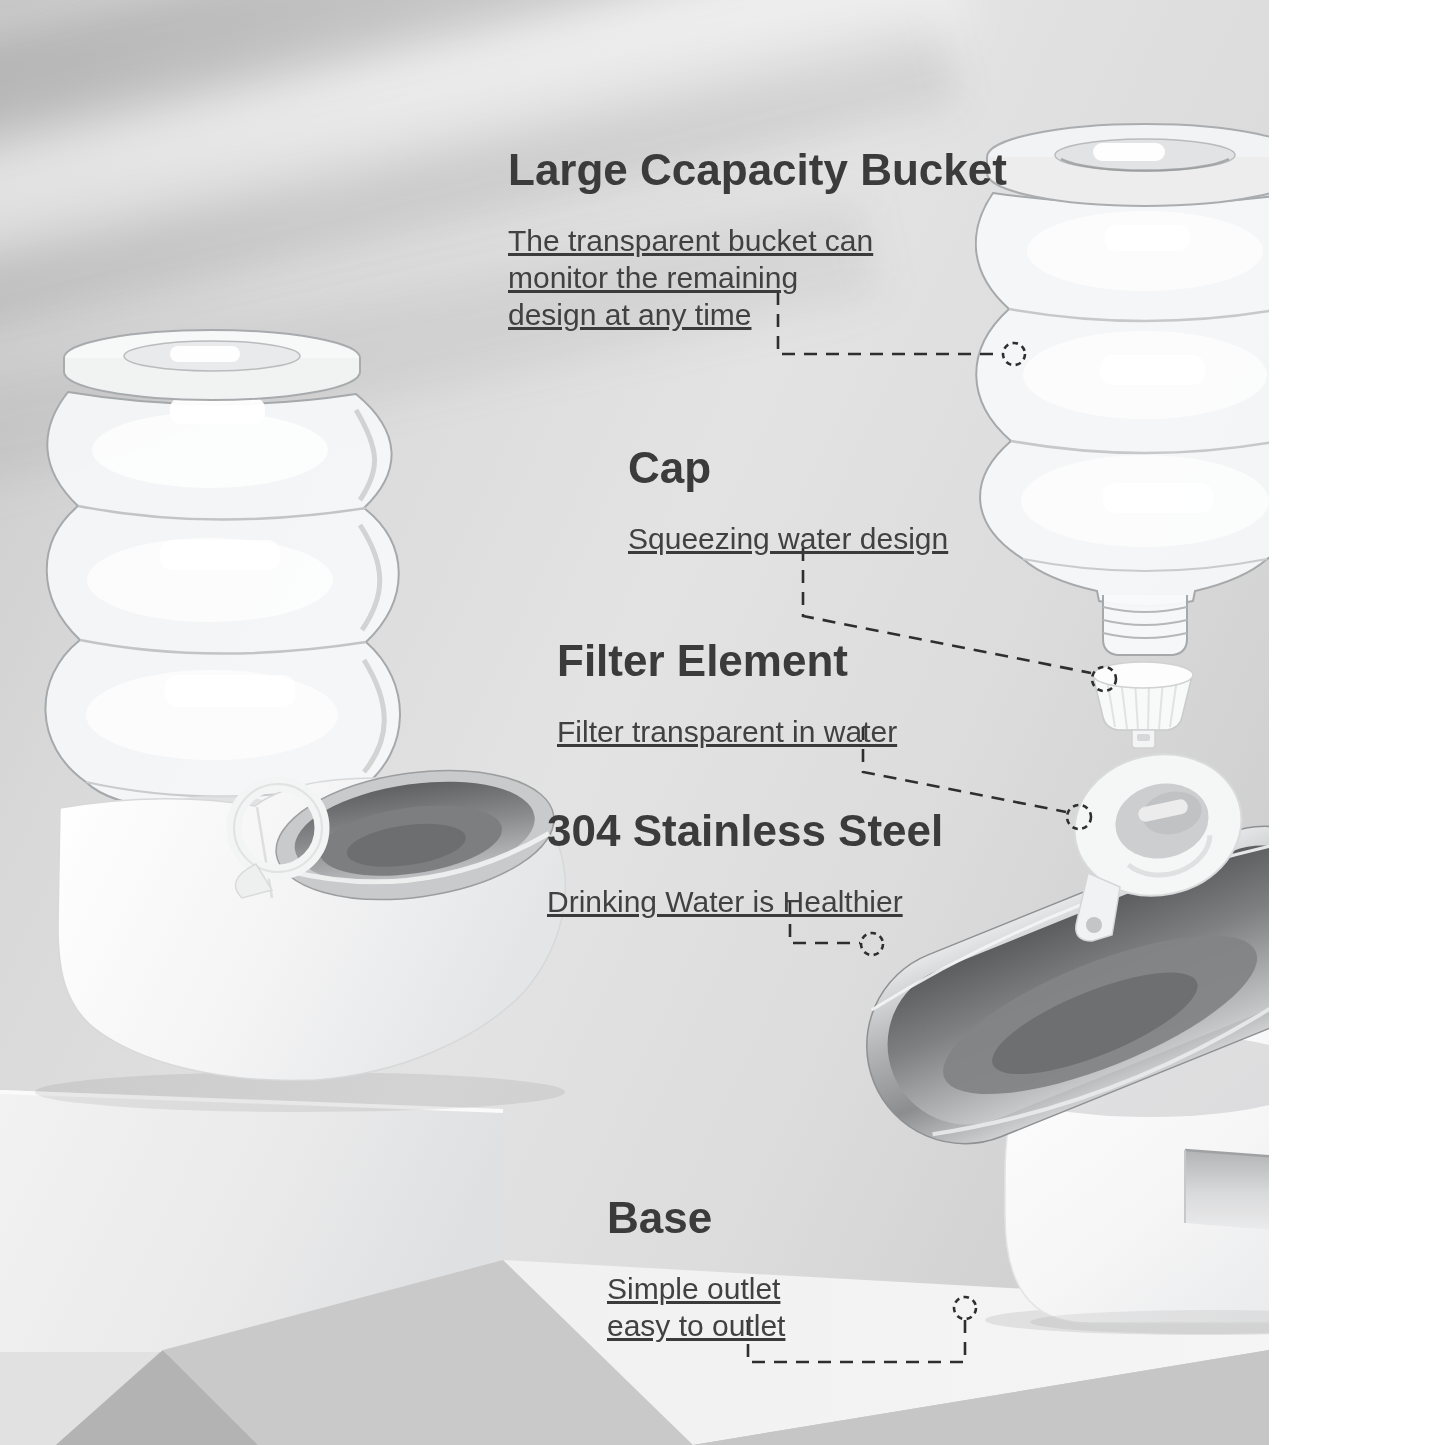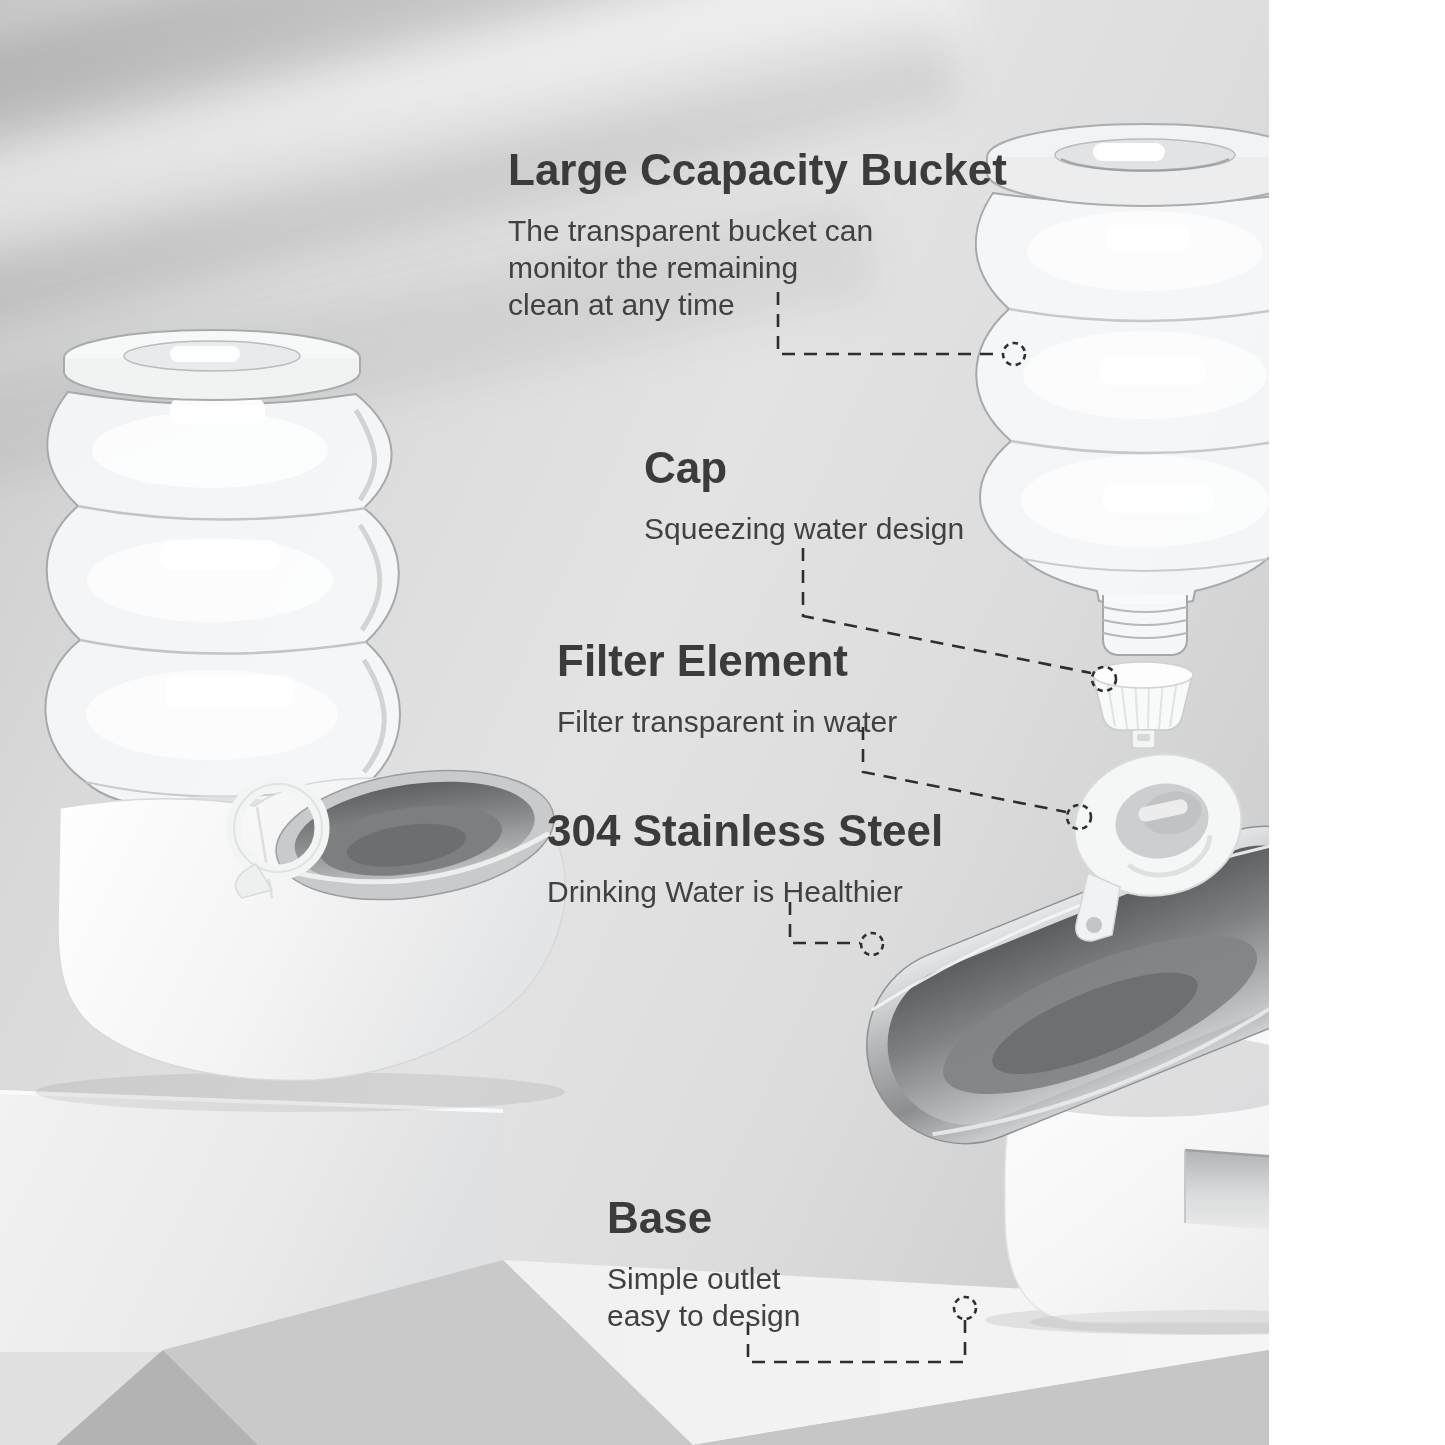--- a/index.html
+++ b/index.html
@@ -6,23 +6,23 @@
   body{width:1445px;height:1445px;overflow:hidden;
        font-family:"Liberation Sans","DejaVu Sans",sans-serif;}
   #canvas{position:relative;width:1269px;height:1445px;overflow:hidden;
           background:linear-gradient(115deg,#c7c7c7 0%,#d9d9d9 22%,#e3e3e3 48%,#dcdcdc 68%,#cecece 88%,#c6c6c6 100%);}
   .streak{position:absolute;pointer-events:none;}
   .scene-svg,.overlay-svg,.product-svg{position:absolute;left:0;top:0;}
   .product-svg{pointer-events:none;}
   .callout{position:absolute;color:#3b3b3b;}
   .callout h2{margin:0;font-size:44px;font-weight:bold;color:#3b3b3b;letter-spacing:0px;line-height:1.1;}
   .callout p{margin:0;font-size:30px;font-weight:400;color:#414141;line-height:37px;}
-  .callout .body{margin-top:18px;}
+  .callout .body{margin-top:28px;text-decoration:underline;}
   .c-bucket{left:508px;top:146px;}
-  .c-cap{left:644px;top:444px;}
+  .c-cap{left:628px;top:444px;}
   .c-filter{left:557px;top:637px;}
   .c-steel{left:547px;top:807px;}
   .c-base{left:607px;top:1194px;}
 </style>
 </head>
 <body>
 
 <div id="canvas">
 
   <div class="streak" style="left:-120px;top:-60px;width:1050px;height:120px;background:rgba(90,90,90,.16);transform:rotate(-14deg);filter:blur(16px);"></div>
@@ -228,21 +228,21 @@
       <polyline points="748,1322 748,1362 965,1362 965,1320" stroke-dasharray="13 9"></polyline>
       <circle cx="965" cy="1308" r="11" stroke-dasharray="5.5 4.5"></circle>
     </g>
   </svg>
 
   <div class="callout c-bucket">
     <h2>Large Ccapacity Bucket</h2>
     <div class="body">
       <p>The transparent bucket can</p>
       <p>monitor the remaining</p>
-      <p>clean at any time</p>
+      <p>design at any time</p>
     </div>
   </div>
 
   <div class="callout c-cap">
     <h2>Cap</h2>
     <div class="body">
       <p>Squeezing water design</p>
     </div>
   </div>
 
@@ -257,17 +257,17 @@
     <h2>304 Stainless Steel</h2>
     <div class="body">
       <p>Drinking Water is Healthier</p>
     </div>
   </div>
 
   <div class="callout c-base">
     <h2>Base</h2>
     <div class="body">
       <p>Simple outlet</p>
-      <p>easy to design</p>
+      <p>easy to outlet</p>
     </div>
   </div>
 
 </div>
 
 </body></html>

